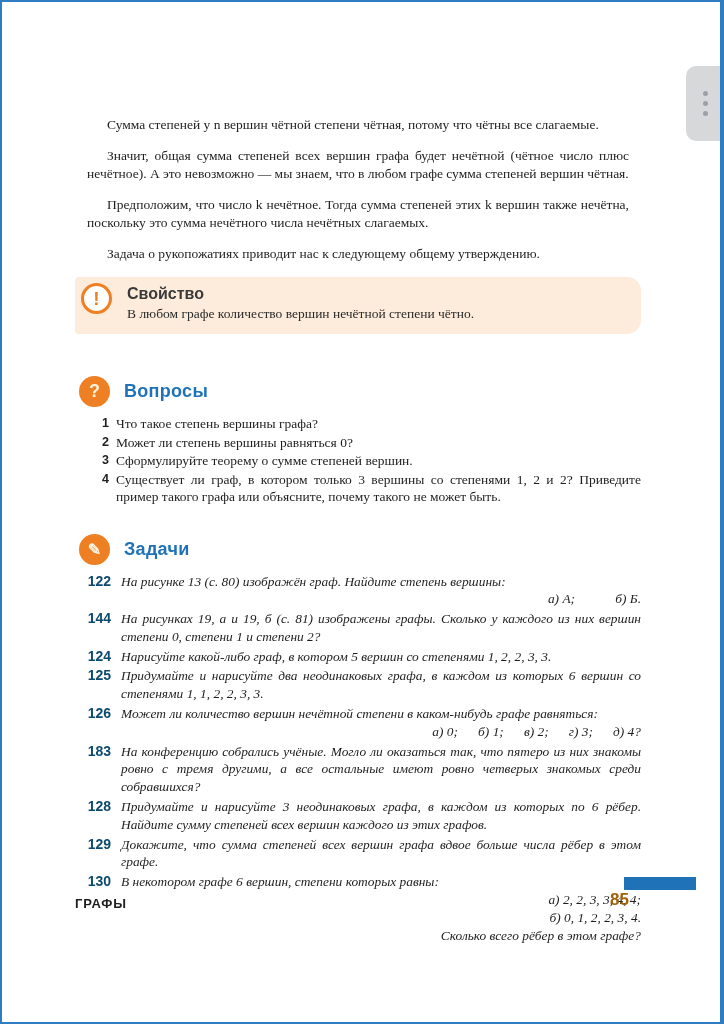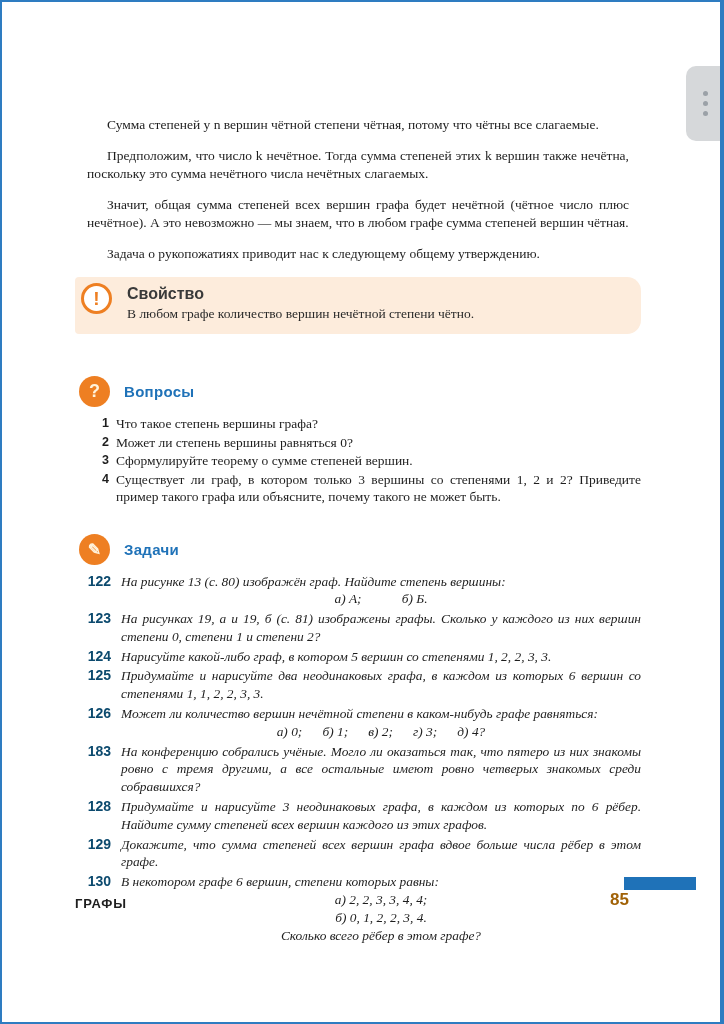--- a/index.html
+++ b/index.html
@@ -43,21 +43,21 @@
     margin:0 0 2px 0;
   }
   .prop-text{font-size:13.5px;line-height:18px;color:#2a2a2a;}
   
   .section-head{
     display:flex;align-items:center;gap:14px;margin:42px 0 8px 4px;
   }
   .section-head.tasks-head{margin-top:28px;}
   .section-title{
     margin:0;font-family:"Liberation Sans", sans-serif;font-weight:bold;
-    font-size:15px;color:#1f72b8;letter-spacing:0.3px;
+    font-size:18px;color:#1f72b8;letter-spacing:0.3px;
   }
   .pencil{display:inline-block;transform:rotate(0deg);font-size:16px;}
   
   .q-list{margin:0 0 0 20px;}
   .q-item{
     display:grid;grid-template-columns:14px 1fr;column-gap:7px;
     font-size:13.5px;line-height:17.5px;margin-bottom:1px;
   }
   .q-num{font-weight:bold;text-align:right;font-family:"Liberation Sans", sans-serif;font-size:12.5px;}
   .q-text{text-align:justify;}
@@ -65,21 +65,21 @@
   .t-list{margin-top:2px;}
   .t-item{
     display:grid;grid-template-columns:36px 1fr;column-gap:10px;
     margin-bottom:2px;
   }
   .t-num{
     font-family:"Liberation Sans", sans-serif;font-weight:bold;font-size:14px;
     color:#0c4a6e;text-align:right;line-height:17.8px;
   }
   .t-body p{margin:0;font-size:13.4px;line-height:17.8px;text-align:justify;font-style:italic;}
-  .t-body p.sub{text-align:center;}
+  .t-body p.sub{text-align:right;}
   
   .footer-bar{position:absolute;left:624px;top:877px;width:72px;height:13px;background:#1f72b8;}
   .page-number{
     position:absolute;left:610px;top:890px;font-family:"Liberation Sans", sans-serif;
     font-weight:bold;font-size:17px;color:#a16207;
   }
   .footer-title{
     position:absolute;left:75px;top:896px;font-family:"Liberation Sans", sans-serif;
     font-weight:bold;font-size:13px;letter-spacing:0.8px;color:#1e1e1e;
   }
@@ -91,22 +91,22 @@
 
 <div class="side-tab">
   <span class="dot"></span>
   <span class="dot"></span>
   <span class="dot"></span>
 </div>
 
 <div class="content">
 
   <p class="body-p">Сумма степеней у n вершин чётной степени чётная, потому что чётны все слагаемые.</p>
+  <p class="body-p">Значит, общая сумма степеней всех вершин графа будет нечётной (чётное число плюс нечётное). А это невозможно — мы знаем, что в любом графе сумма степеней вершин чётная.</p>
   <p class="body-p">Предположим, что число k нечётное. Тогда сумма степеней этих k вершин также нечётна, поскольку это сумма нечётного числа нечётных слагаемых.</p>
-  <p class="body-p">Значит, общая сумма степеней всех вершин графа будет нечётной (чётное число плюс нечётное). А это невозможно — мы знаем, что в любом графе сумма степеней вершин чётная.</p>
   <p class="body-p">Задача о рукопожатиях приводит нас к следующему общему утверждению.</p>
 
   <div class="property-box">
     <div class="icon-circle icon-outline">
       <span>!</span>
     </div>
     <div class="prop-title">Свойство</div>
     <div class="prop-text">В любом графе количество вершин нечётной степени чётно.</div>
   </div>
 
@@ -147,21 +147,21 @@
 
     <div class="t-item">
       <span class="t-num">122</span>
       <div class="t-body">
         <p>На рисунке 13 (с. 80) изображён граф. Найдите степень вершины:</p>
         <p class="sub">а) А;   б) Б.</p>
       </div>
     </div>
 
     <div class="t-item">
-      <span class="t-num">123</span>
+      <span class="t-num">144</span>
       <div class="t-body">
         <p>На рисунках 19, а и 19, б (с. 81) изображены графы. Сколько у каждого из них вершин степени 0, степени 1 и степени 2?</p>
       </div>
     </div>
 
     <div class="t-item">
       <span class="t-num">124</span>
       <div class="t-body">
         <p>Нарисуйте какой-либо граф, в котором 5 вершин со степенями 1, 2, 2, 3, 3.</p>
       </div>

